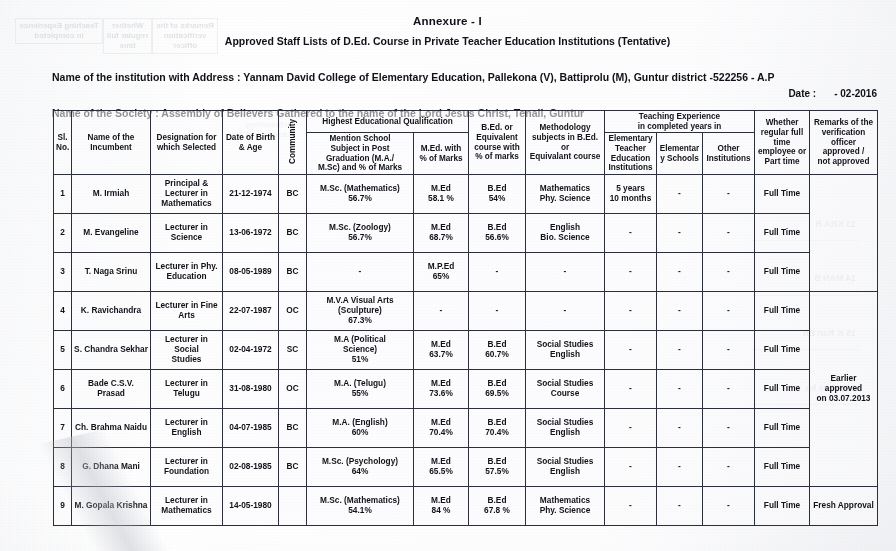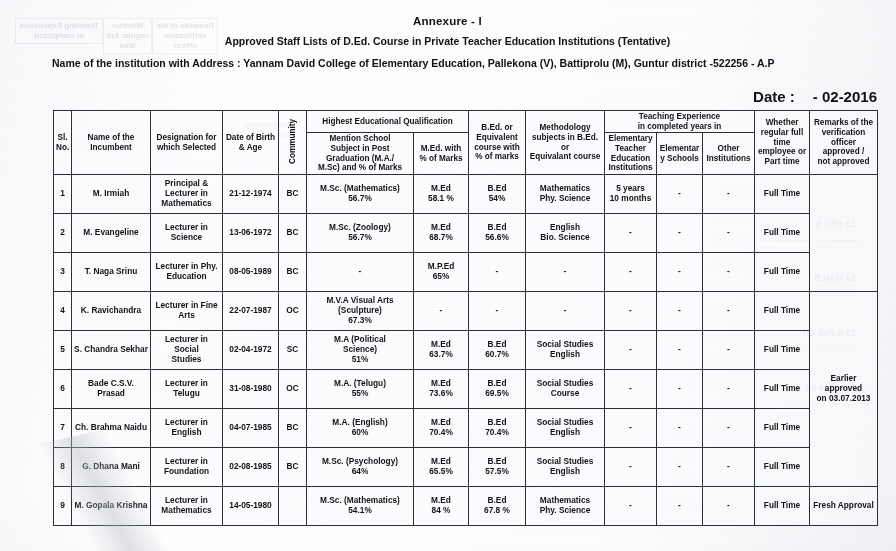--- a/index.html
+++ b/index.html
@@ -107,28 +107,28 @@
   #doc-subtitle {
     text-align: center;
     font-size: 10.5px;
     font-weight: bold;
     margin-top: 8px;
   }
   .inst-line {
     font-size: 10.5px;
     font-weight: bold;
     margin-left: 52px;
-    margin-top: 10px;
+    margin-top: 24px;
   }
   .inst-line .lbl { font-weight: bold; }
   #date-line {
     position: absolute;
     right: 18px;
     top: 88px;
-    font-size: 15px;
+    font-size: 10px;
     font-weight: bold;
   }
   #date-line .dval { margin-left: 18px; }
 
   
   #grid-wrap {
     position: absolute;
     left: 53px;
     top: 110px;
     width: 824px;
@@ -212,20 +212,24 @@
     <div class="brow">15 K Ran Bh</div>
     <div class="brow">16 A Das ku</div>
   </div>
 
   <div id="doc-header">
     <div id="annexure-title">Annexure - I</div>
     <div id="doc-subtitle">Approved Staff Lists of D.Ed. Course in Private Teacher Education Institutions (Tentative)</div>
     <div class="inst-line">
       <span class="lbl">Name of the institution with Address :</span>
       <span>Yannam David College of Elementary Education, Pallekona (V), Battiprolu (M), Guntur district -522256 - A.P</span>
+    </div>
+    <div class="inst-line">
+      <span class="lbl">Name of the Society :</span>
+      <span>Assembly of Believers Gathered to the name of the Lord Jesus Christ, Tenali, Guntur</span>
     </div>
     <div id="date-line">
       <span>Date :</span><span class="dval">- 02-2016</span>
     </div>
   </div>
 
   <div id="grid-wrap">
     <table class="grid">
       <colgroup>
         <col class="c-sl">

